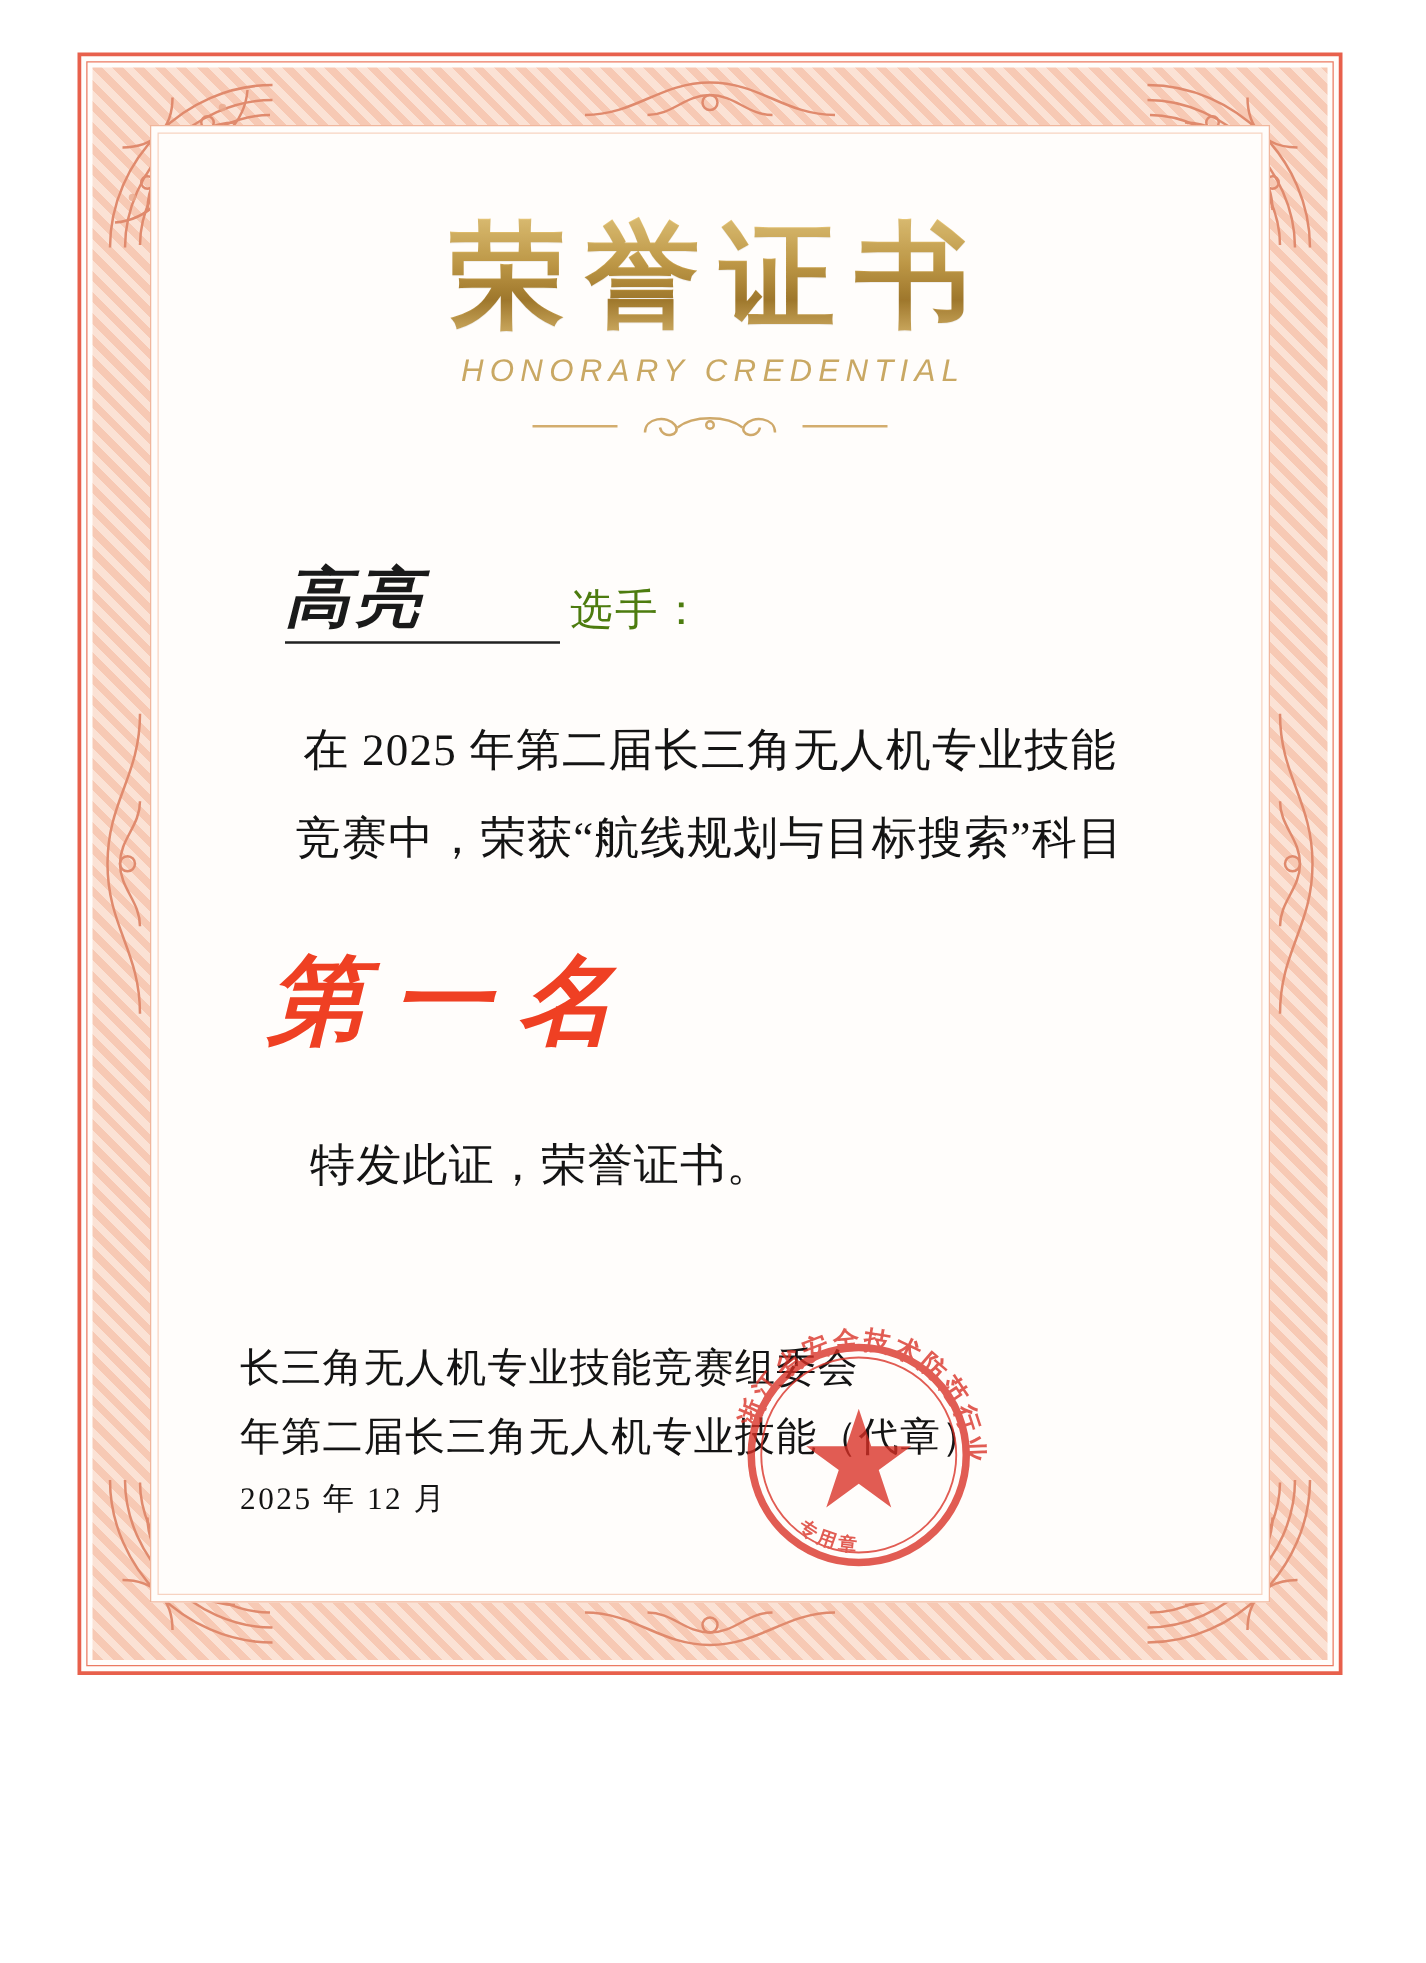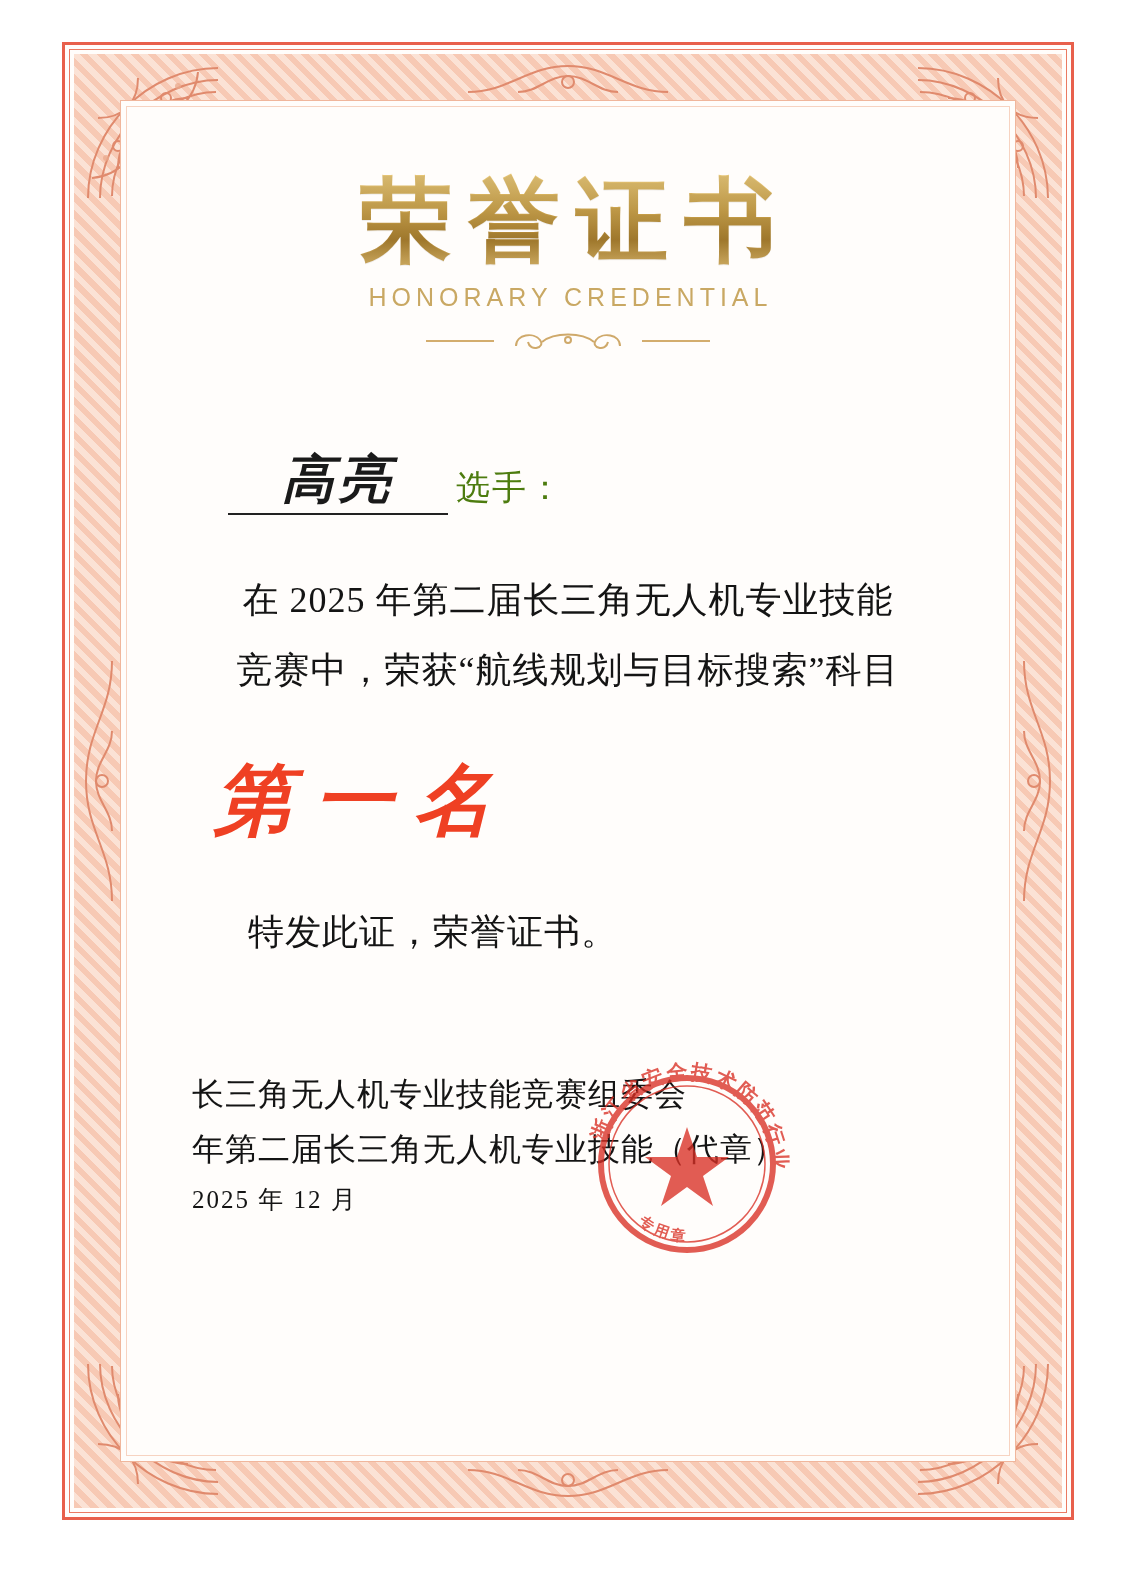--- a/index.html
+++ b/index.html
@@ -14,21 +14,21 @@
     font-family: "Liberation Serif", serif;
     overflow: hidden;
   }
 
   
   .certificate {
     position: absolute;
     left: 62px;
     top: 42px;
     width: 1012px;
-    height: 1478px;
+    height: 1298px;
     background: #fffdfb;
     box-sizing: border-box;
   }
 
   
   .border-outer {
     position: absolute;
     inset: 0;
     border: 3px solid #e8604c;
     box-sizing: border-box;
@@ -130,20 +130,21 @@
   }
 
   .title-en {
     text-align: center;
     font-family: "Liberation Sans", sans-serif;
     font-size: 25px;
     letter-spacing: 5px;
     color: #c9a863;
     margin-top: 14px;
     margin-left: 5px;
+    font-style: italic;
   }
 
   .title-rule {
     display: flex;
     align-items: center;
     justify-content: center;
     gap: 14px;
     margin-top: 16px;
     color: #cfa96a;
   }
@@ -161,21 +162,21 @@
     padding-left: 36px;
   }
   .recipient-name {
     font-family: "DejaVu Serif", serif;
     font-size: 52px;
     font-weight: bold;
     font-style: italic;
     color: #1a1a1a;
     letter-spacing: 4px;
     min-width: 220px;
-    text-align: center;
+    text-align: left;
     border-bottom: 2px solid #222;
     padding-bottom: 6px;
     line-height: 1.1;
   }
   .recipient-suffix {
     font-size: 34px;
     color: #4d7c0f;
     margin-left: 8px;
     padding-bottom: 4px;
     letter-spacing: 2px;

